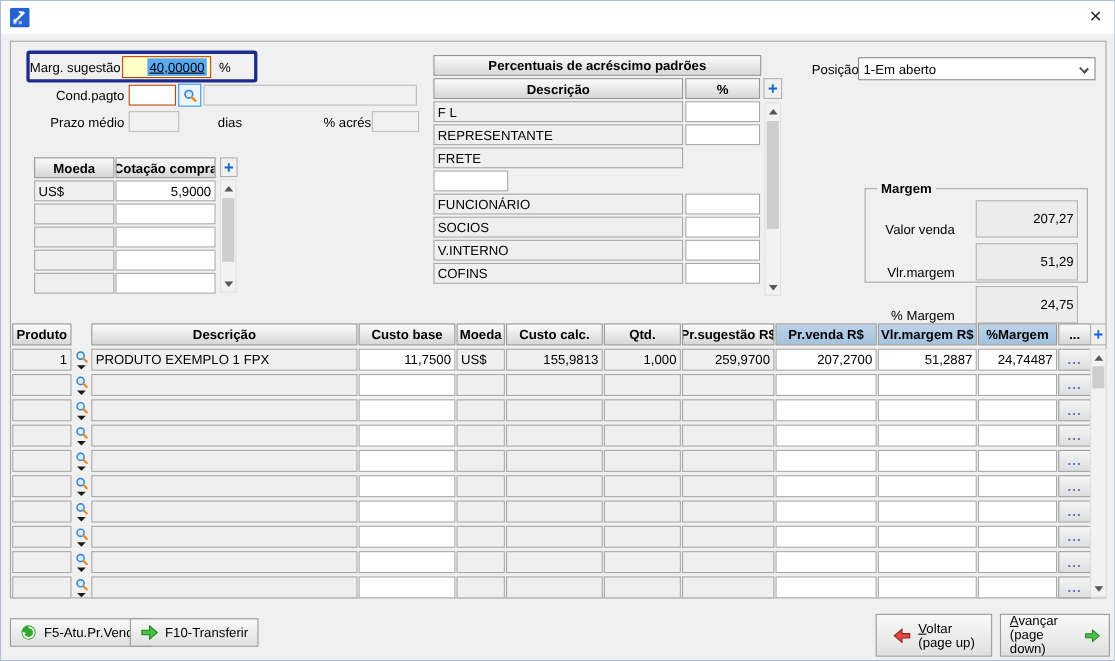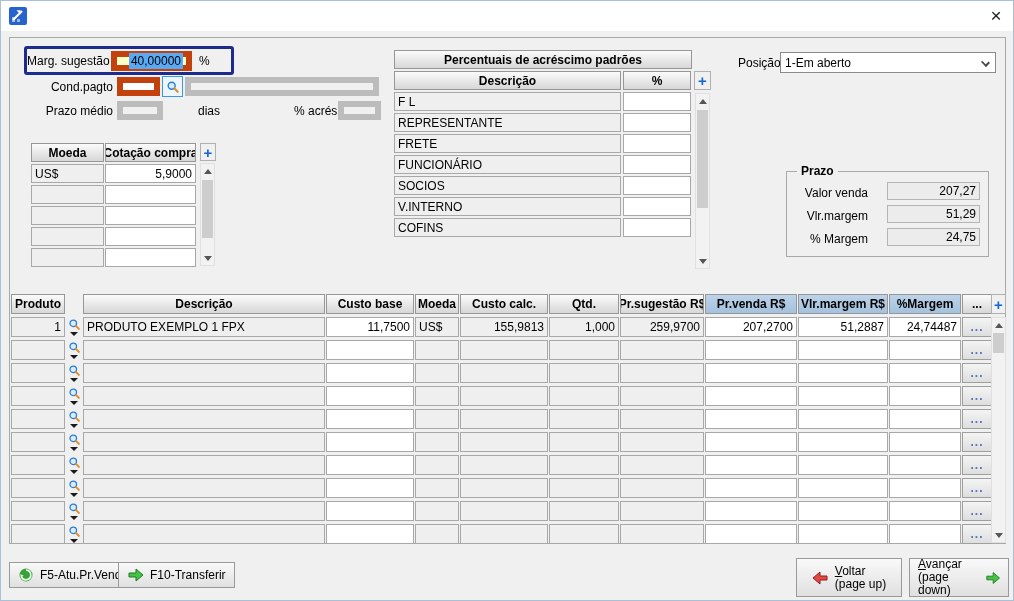--- a/index.html
+++ b/index.html
@@ -14,22 +14,22 @@
   .app-icon { left:8px; top:6px; width:18px; height:18px; }
   .title-text { left:33px; top:8px; font-size:13px; }
   .close-x { left:982px; top:3px; width:26px; height:24px; display:flex; align-items:center;
              justify-content:center; font-size:19px; color:#222; cursor:default; }
 
   
   .panel { left:8px; top:36px; width:997px; height:507px; border:1px solid #a9a9a9; background:#f0f0f0; }
 
   .lbl { position:absolute; white-space:nowrap; }
   .r { text-align:right; }
-  .inp { position:absolute; border:6px solid #c2410c; background:#fff; display:flex;
-         align-items:center; padding:0 3px; font-size:12px; }
+  .inp { position:absolute; border:1px solid #c2410c; background:#fff; display:flex;
+         align-items:center; padding:0 3px; font-size:12px;text-decoration:underline; }
   .inp.dis { background:#f0f0f0; border-color:#bcbcbc; }
 
   .focus-box { left:23px; top:45px; width:210px; height:29px; border:3px solid #1d2b8d; border-radius:3px; }
   .marg-inp { left:110px; top:50px; width:81px; height:20px; background:#ffffc8; justify-content:flex-end; }
   .sel-txt { background:#58aaf5; padding:1px 2px; }
 
   .magbtn { position:absolute; width:21px; height:21px; border:1px solid #3b97e8; background:#eef6fd;
             display:flex; align-items:center; justify-content:center; }
 
   
@@ -60,21 +60,21 @@
   .select { left:779px; top:51px; width:216px; height:21px; border:1px solid #8a8a8a; background:#fff;
             display:flex; align-items:center; padding:0 4px; }
   .chev { position:absolute; right:6px; top:6px; width:7px; height:7px; border-right:2px solid #474747;
           border-bottom:2px solid #474747; transform:rotate(45deg) scale(1,.8); }
 
   
   .totais { left:785px; top:163px; width:203px; height:93px; border:1px solid #a9a9a9; padding:4px 8px 0 4px; }
   .totais legend { font-weight:bold; padding:0 4px; margin-left:6px; font-size:12px; }
   .trow { display:flex; align-items:flex-end; justify-content:flex-end; gap:19px; margin-bottom:5px; }
   .tval { width:93px; height:18px; border:1px solid #b5b5b5; background:#ececec; display:flex;
-          align-items:center; justify-content:flex-end; padding:0 3px; }
+          align-items:center; justify-content:flex-end; padding:16px 3px; }
 
   
   .pg { left:10px; top:293px; width:981px; }
   .pg .grow { margin-bottom:3px; gap:1px; }
   .pg .gcell, .pg .ghead { height:20px; }
   .icon-cell { width:16px; display:flex; flex-direction:column; align-items:center; justify-content:center; gap:1px; }
   .tri-sm { width:0; height:0; border-left:4px solid transparent; border-right:4px solid transparent; border-top:4px solid #1a1a1a; }
   .dotsbtn { border:1px solid #9f9f9f; background:linear-gradient(#f4f4f4,#dedede); color:#5b6ec0;
              font-weight:bold; letter-spacing:1px; display:flex; align-items:center; justify-content:center; height:20px; }
   .spacer { border:none; background:transparent; }
@@ -172,21 +172,21 @@
     </div>
     <div id="perc-rows">
         <div class="grow" style="gap: 2px;">
           <div class="gcell pdesc-cell">F L</div>
           <div class="gcell white ppct-cell"></div>
         </div>
         <div class="grow" style="gap: 2px;">
           <div class="gcell pdesc-cell">REPRESENTANTE</div>
           <div class="gcell white ppct-cell"></div>
         </div>
-        <div class="grow" style="gap: 2px;">
+        <div class="grow" style="gap: 2px; flex-direction: column;">
           <div class="gcell pdesc-cell">FRETE</div>
           <div class="gcell white ppct-cell"></div>
         </div>
         <div class="grow" style="gap: 2px;">
           <div class="gcell pdesc-cell">FUNCIONÁRIO</div>
           <div class="gcell white ppct-cell"></div>
         </div>
         <div class="grow" style="gap: 2px;">
           <div class="gcell pdesc-cell">SOCIOS</div>
           <div class="gcell white ppct-cell"></div>
@@ -212,21 +212,21 @@
       </div>
   </div>
 
   <div class="abs lbl" style="left:737px;top:55px">Posição</div>
   <div class="abs select">
     <span>1-Em aberto</span>
     <div class="chev"></div>
   </div>
 
   <fieldset class="abs totais">
-    <legend>Prazo</legend>
+    <legend>Margem</legend>
     <div class="trow">
       <span>Valor venda</span>
       <div class="tval">207,27</div>
     </div>
     <div class="trow">
       <span>Vlr.margem</span>
       <div class="tval">51,29</div>
     </div>
     <div class="trow">
       <span>% Margem</span>

